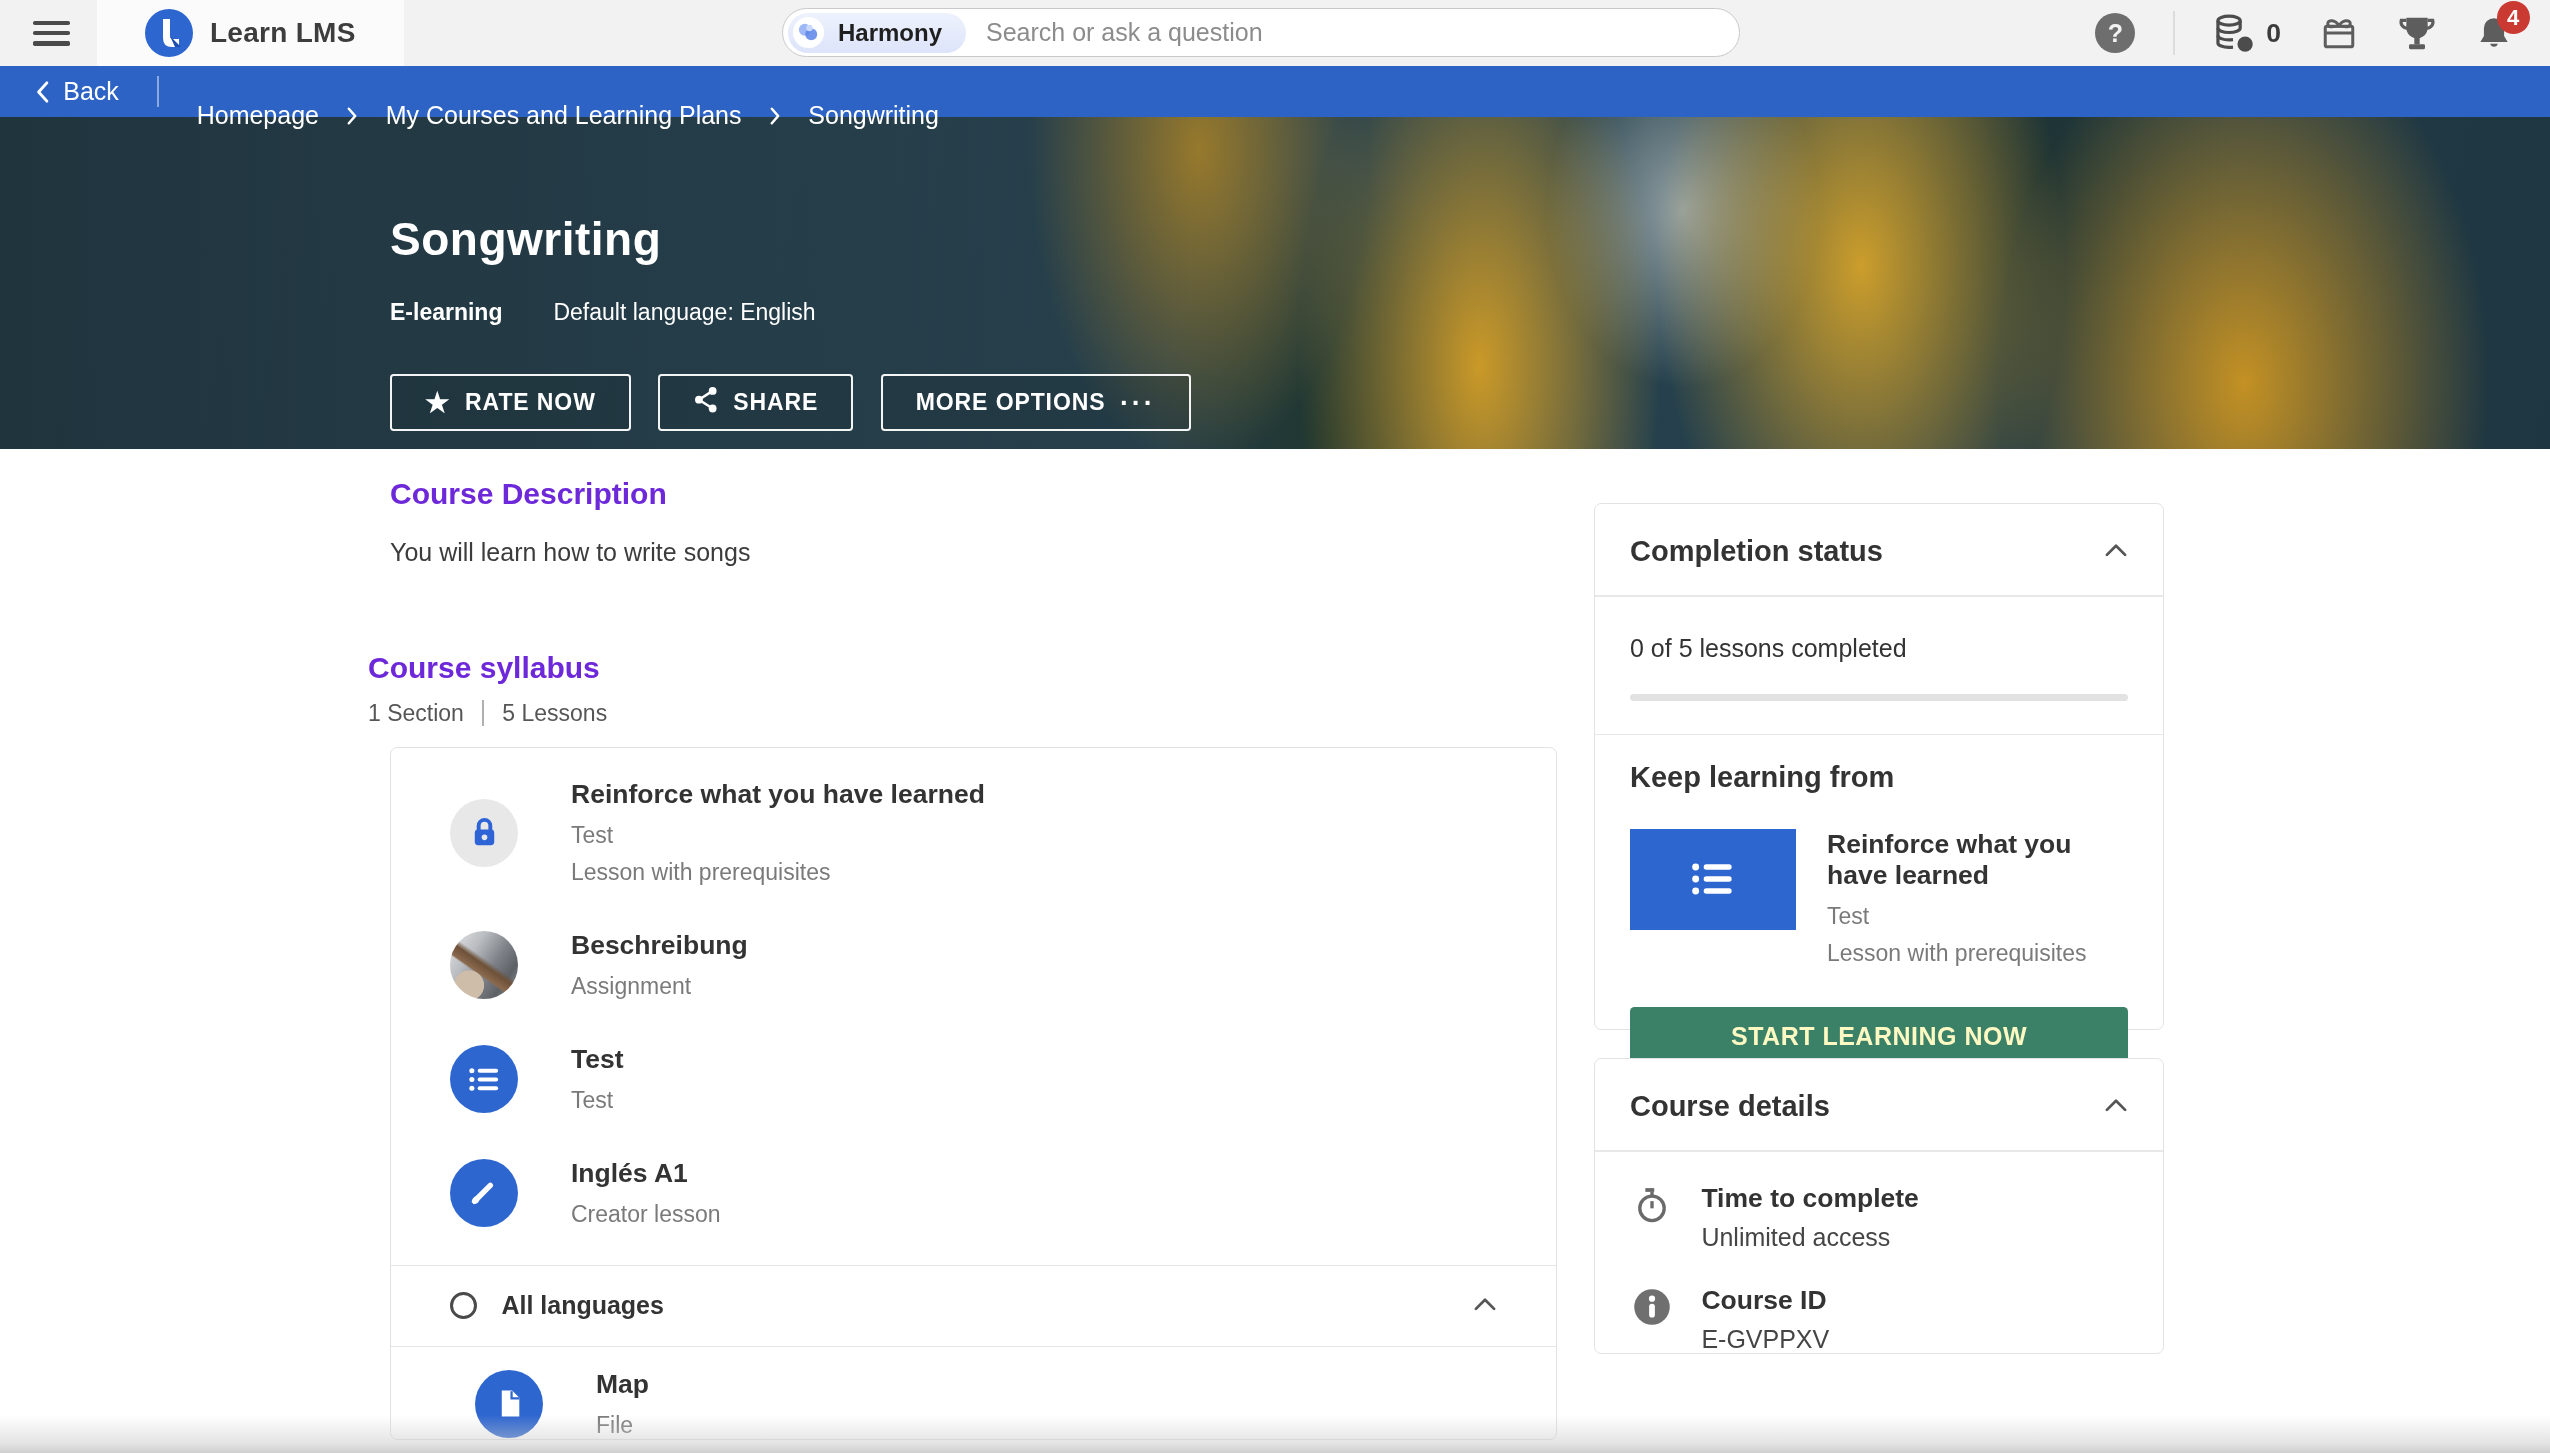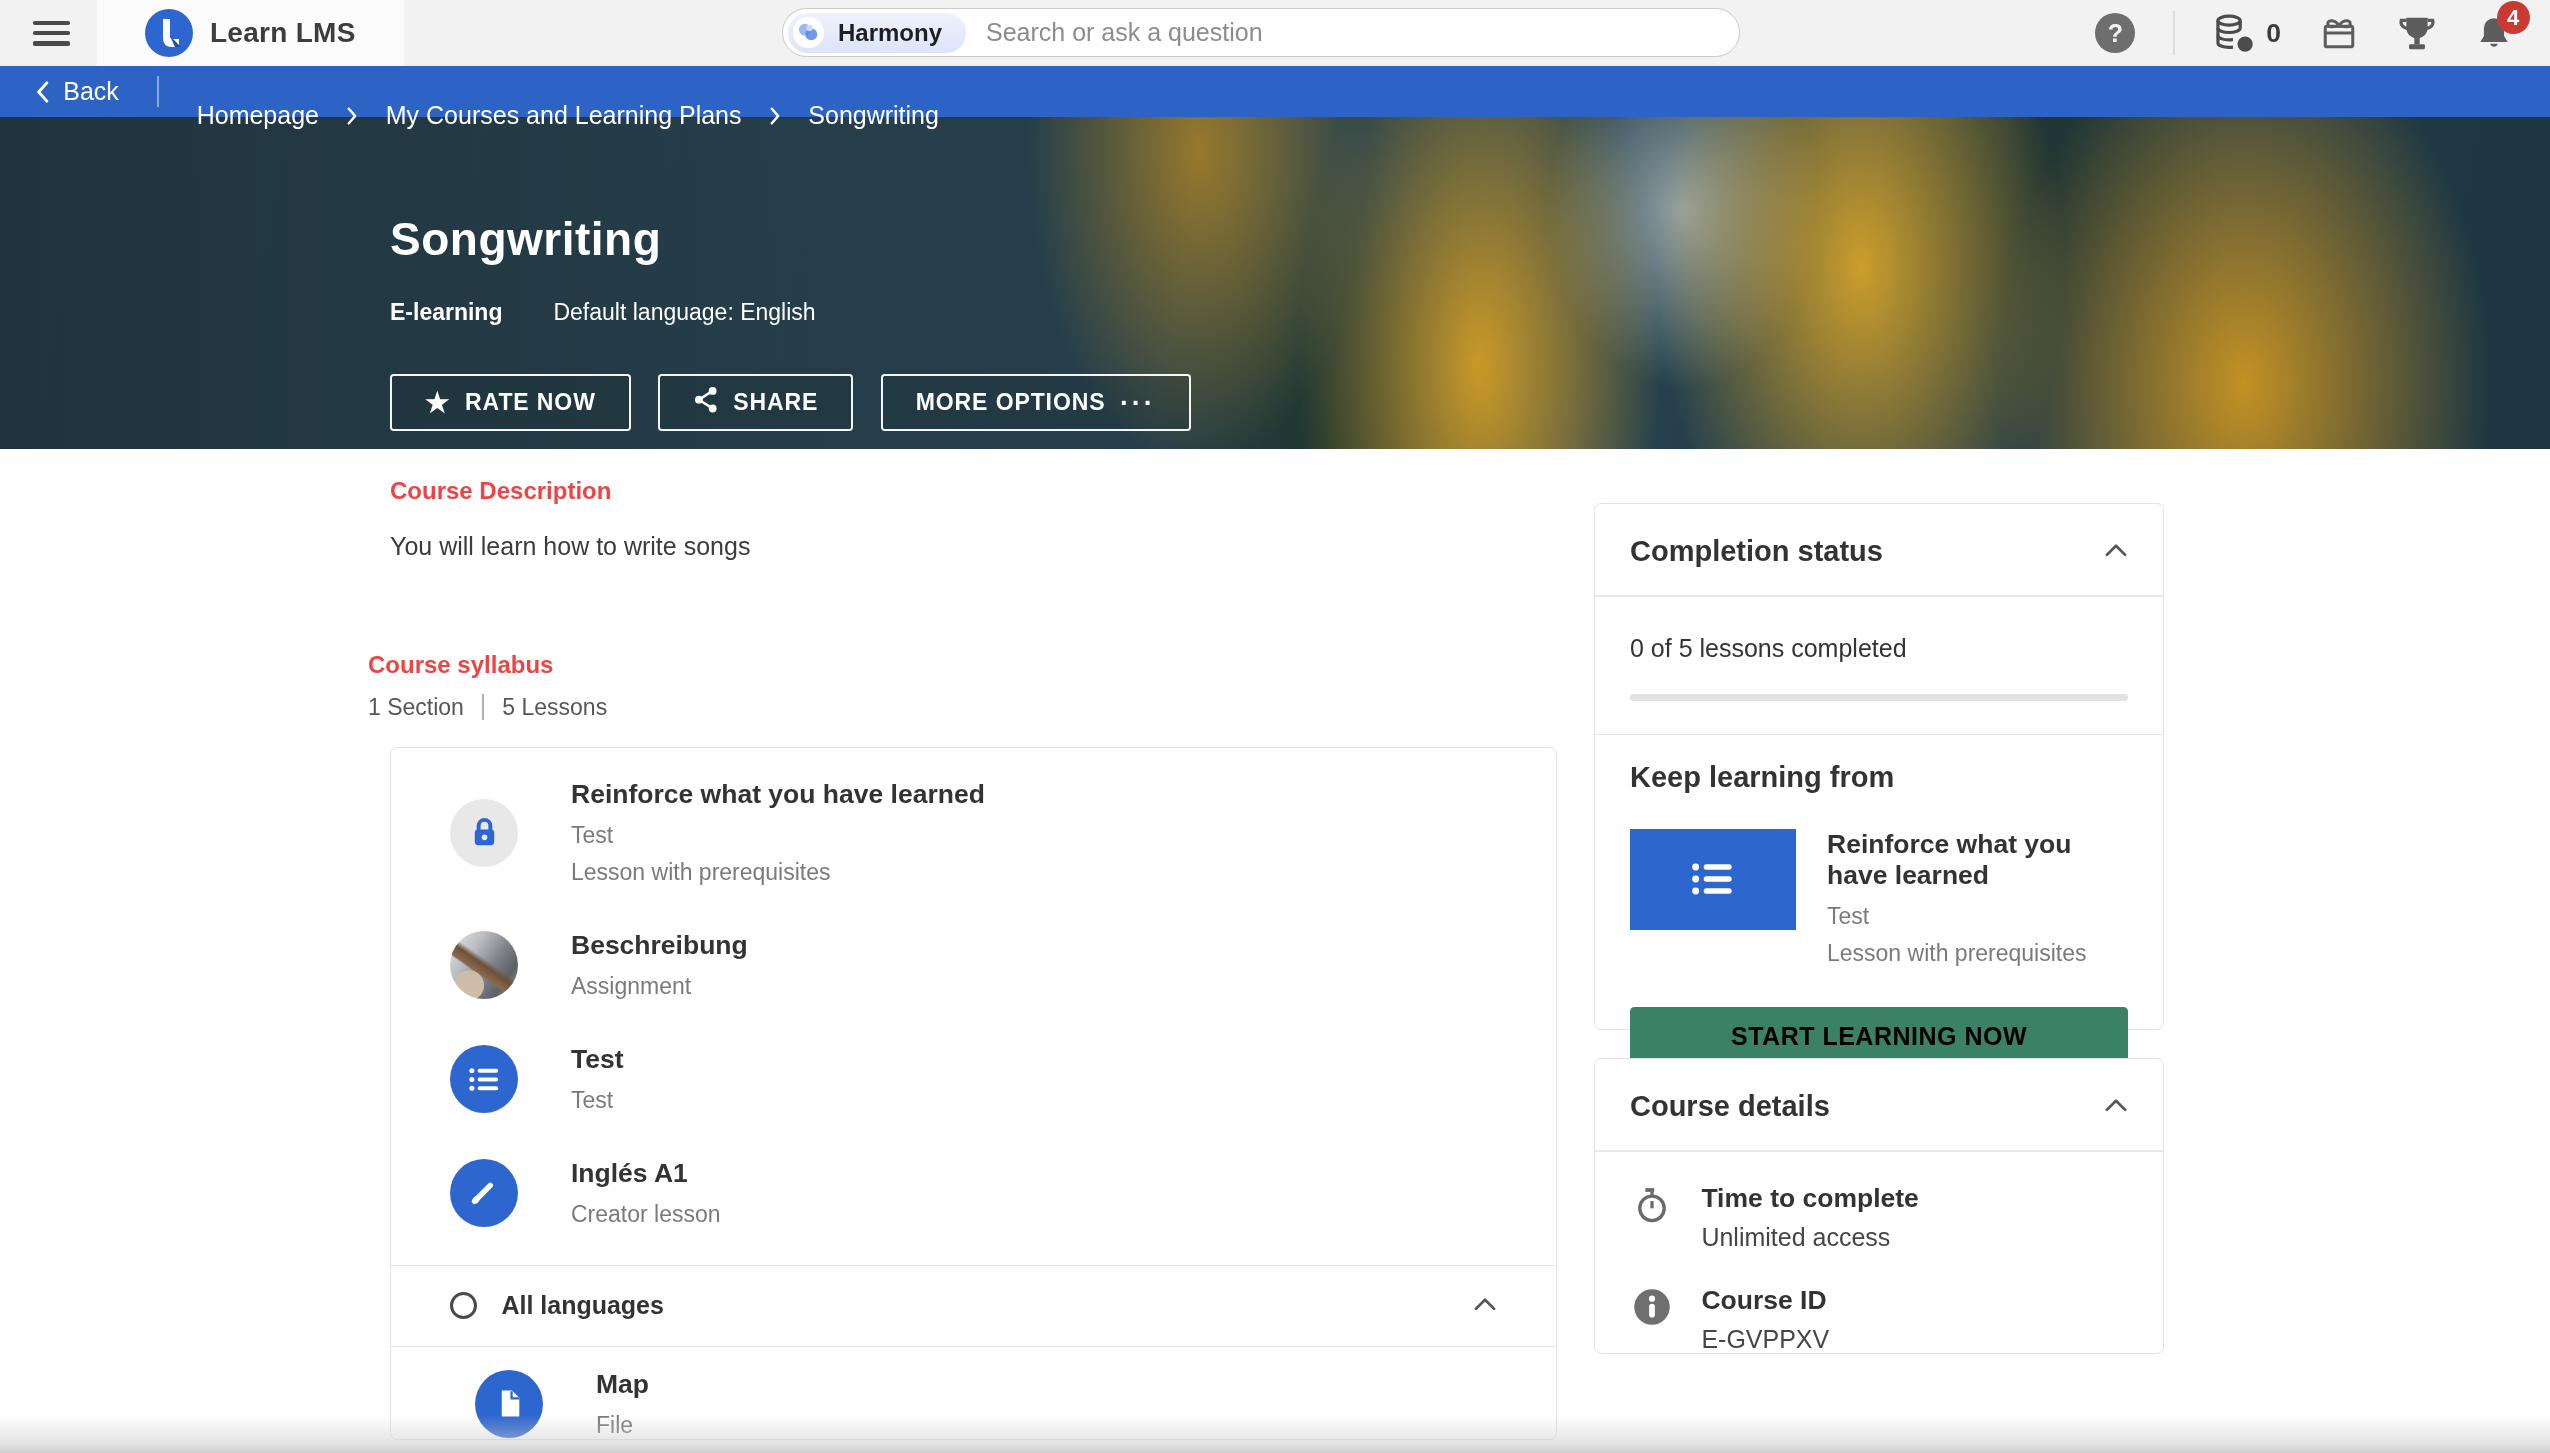--- a/index.html
+++ b/index.html
@@ -67,21 +67,21 @@
     font-size:23px; color:#fff; }
   .hero-meta .etype { font-weight:700; }
   .hero-buttons { margin-top:48px; display:flex; gap:27.4px; }
   .hbtn { height:57px; padding:0 33px; border:2.3px solid rgba(255,255,255,.95); border-radius:3.7px;
     background:rgba(10,16,20,.10); color:#fff; font-family:"Liberation Sans",sans-serif;
     font-size:23px; font-weight:700; letter-spacing:0.9px;
     display:flex; align-items:center; gap:14.6px; cursor:pointer; }
   .hbtn .star { font-size:27.4px; line-height:1; }
   .hbtn .dots { font-size:27.4px; font-weight:700; letter-spacing:2.7px; }
   
-  .section-h { font-size:24px; font-weight:600; color:#ef4444; }
+  .section-h { font-size:30px; font-weight:600; color:#6d28d9; }
   .course-desc { position:absolute; left:390px; top:477px; }
   .course-desc p { margin-top:27.4px; font-size:25px; color:#3c3c3c; }
   .course-syll-h { position:absolute; left:368px; top:651px; }
   .syll-counts { margin-top:14.6px; font-size:23px; color:#565656; display:flex; align-items:center; }
   .count-div { width:1.8px; height:25.6px; background:#b0b0b0; margin:0 18.3px; }
   .syllabus-card { position:absolute; left:390px; top:747px; width:1167px; height:693px;
     background:#fff; border:1.8px solid #e2e2e2; border-radius:7.3px; overflow:hidden; }
   .lesson-row { display:flex; align-items:center; gap:53px; padding:22px 59px; cursor:pointer; }
   .lesson-row.first { padding-top:31px; }
   .circle-icon { width:68px; height:68px; border-radius:50%; flex:0 0 auto;
@@ -114,21 +114,21 @@
   .completion-text { font-size:25px; color:#333; }
   .progress { margin-top:31px; height:6.4px; background:#e2e2e2; border-radius:3.7px; overflow:hidden; }
   .progress-fill { width:0%; height:100%; background:#3b8168; }
   .keep { padding:25.6px 35px 33px; }
   .keep h3 { font-size:29px; font-weight:600; color:#333; }
   .keep-row { display:flex; gap:31px; margin-top:35px; }
   .keep-thumb { width:166px; height:101px; background:#2e66d0; flex:0 0 auto;
     display:flex; align-items:center; justify-content:center; }
   .keep-title { font-size:26.5px; font-weight:600; color:#333; }
   .cta { display:block; margin-top:40px; width:100%; height:60px; background:#3b8168;
-    border:none; border-radius:4.6px; color:#000000; font-family:"Liberation Sans",sans-serif;
+    border:none; border-radius:4.6px; color:#fef9c3; font-family:"Liberation Sans",sans-serif;
     font-size:25px; font-weight:700; letter-spacing:0.5px; cursor:pointer; }
   .details-body { padding:31px 35px; }
   .detail-item { display:flex; gap:27.4px; }
   .detail-item + .detail-item { margin-top:33px; }
   .detail-icon { width:44px; flex:0 0 auto; display:flex; justify-content:center; padding-top:1.8px; }
   .detail-label { font-size:26.5px; font-weight:600; color:#333; }
   .detail-value { font-size:25px; color:#454545; margin-top:9.1px; }
   .bottom-fade { position:absolute; left:0; right:0; bottom:0; height:38px; z-index:20;
     background:linear-gradient(180deg, rgba(214,214,214,0) 0%, rgba(205,205,205,.55) 75%, #cfcfcf 100%);
     pointer-events:none; }

